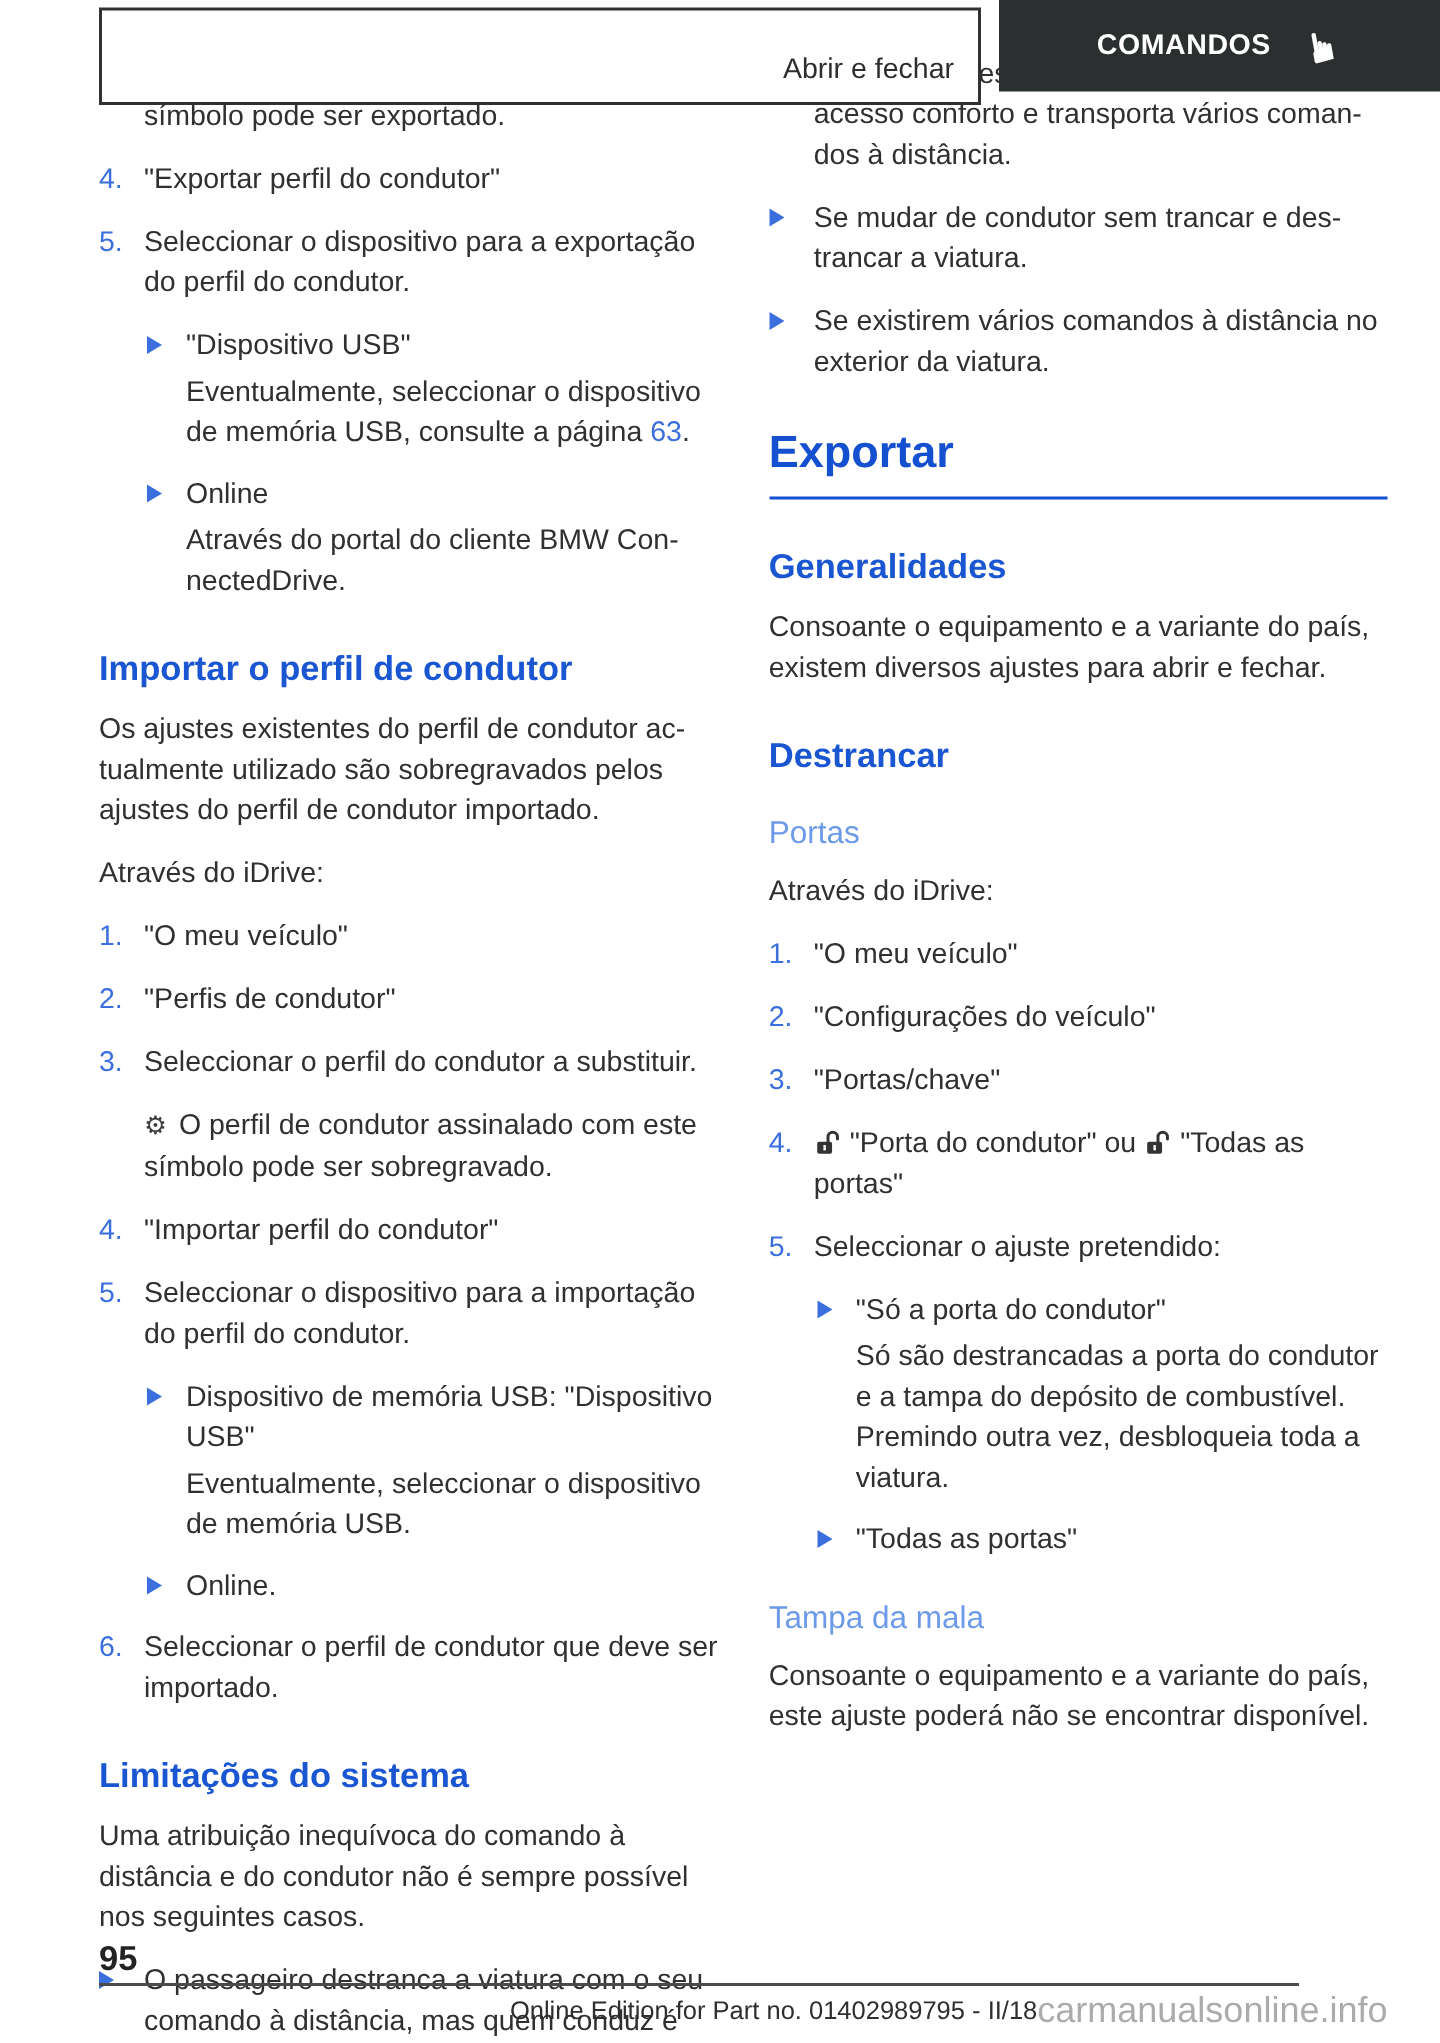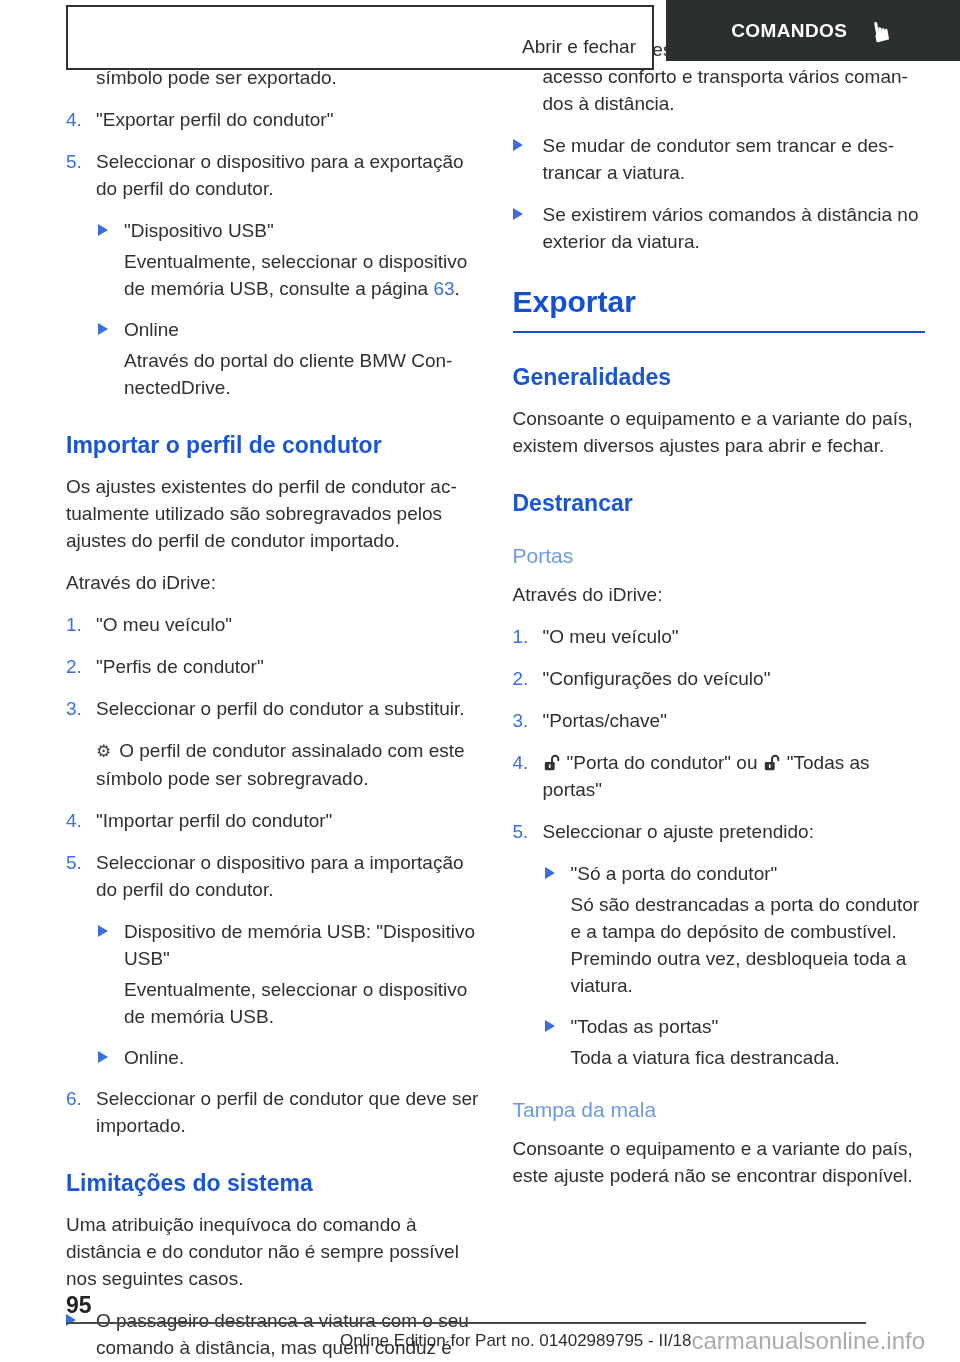--- a/index.html
+++ b/index.html
@@ -235,21 +235,20 @@
       <span class="tri"></span>
       <div class="opt-body">
         <div>"Só a porta do condutor"</div>
         <div class="opt-detail">Só são destrancadas a porta do condutor e a tampa do depósito de combustível. Premindo outra vez, desbloqueia toda a viatura.</div>
       </div>
     </div>
     <div class="opt">
       <span class="tri"></span>
       <div class="opt-body">
         <div>"Todas as portas"</div>
-        <div class="opt-detail">Toda a viatura fica destrancada.</div>
       </div>
     </div>
 
     <h3>Tampa da mala</h3>
     <p>Consoante o equipamento e a variante do país, este ajuste poderá não se encontrar disponível.</p>
 
   </section>
 </main>
 
 <div class="pagefoot">

